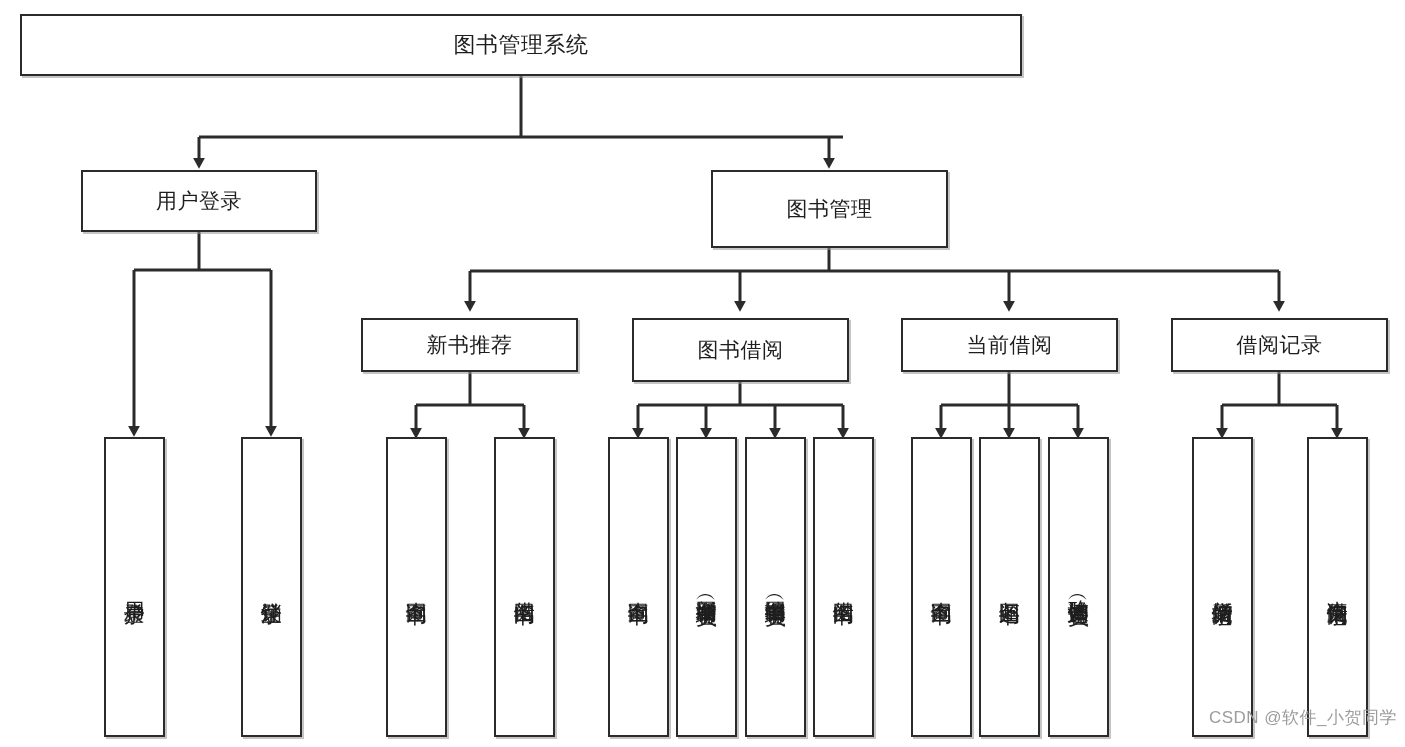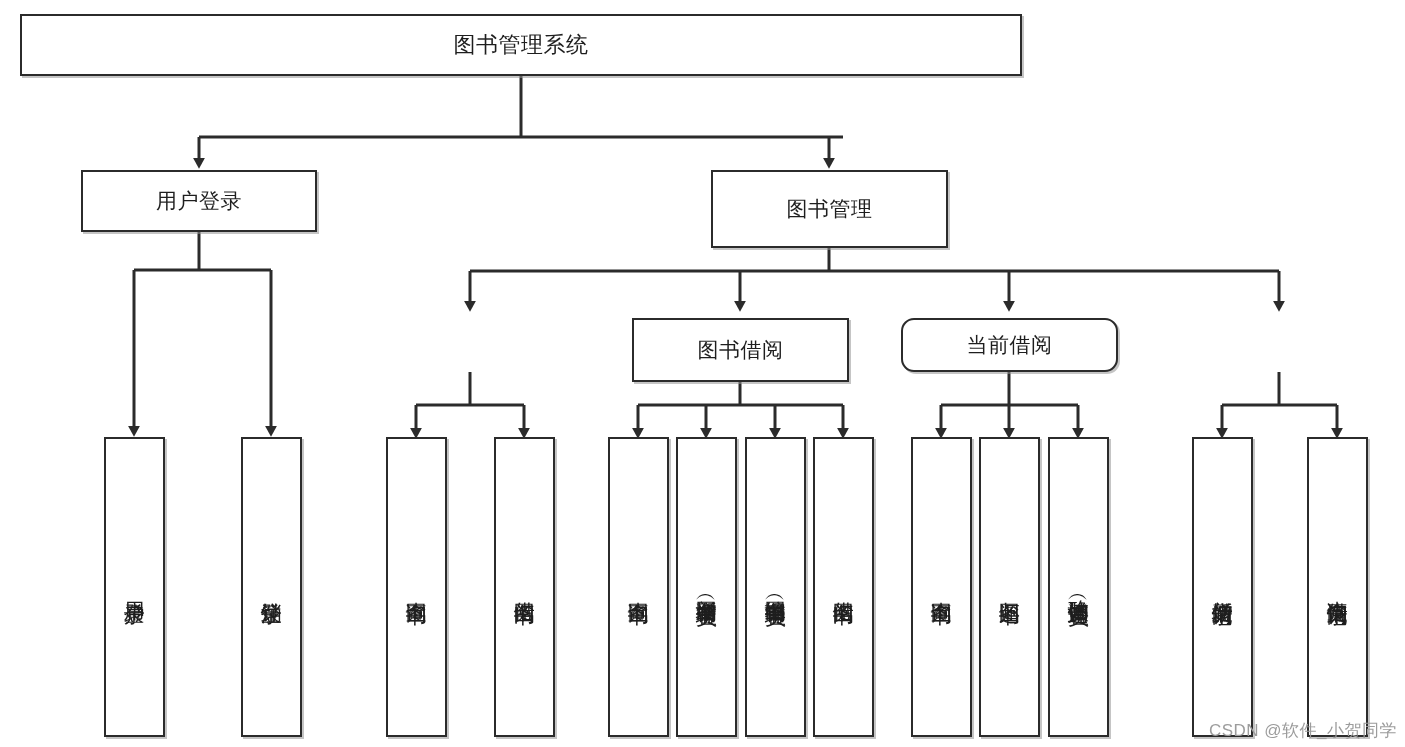--- a/index.html
+++ b/index.html
@@ -48,21 +48,21 @@
     writing-mode:vertical-rl;
     text-orientation:upright;
     font-size:21px;
     line-height:1.30;
     letter-spacing:1px;
     white-space:nowrap;
   }
   #watermark{
     position:absolute;
     right:8px;
-    bottom:5px;
+    bottom:18px;
     font-size:17px;
     color:#9c9c9c;
     white-space:nowrap;
     letter-spacing:0.5px;
   }
 </style>
 </head>
 <body>
 
 <div id="stage">
@@ -122,29 +122,35 @@
   </div>
 
   <div class="node" style="left:81px; top:170px; width:236px; height:62px;">
     <span class="lbl">用户登录</span>
   </div>
 
   <div class="node" style="left:711px; top:170px; width:237px; height:78px;">
     <span class="lbl">图书管理</span>
   </div>
 
+  <div class="node" style="left:361px; top:318px; width:217px; height:54px;">
+    <span class="lbl">新书推荐</span>
+  </div>
 
   <div class="node" style="left:632px; top:318px; width:217px; height:64px;">
     <span class="lbl">图书借阅</span>
   </div>
 
-  <div class="node" style="left:901px; top:318px; width:217px; height:54px;border-radius:13px;">
+  <div class="node" style="left:901px; top:318px; width:217px; height:54px;">
     <span class="lbl">当前借阅</span>
   </div>
 
+  <div class="node" style="left:1171px; top:318px; width:217px; height:54px;">
+    <span class="lbl">借阅记录</span>
+  </div>
 
   <div class="node vert" style="left:104px; top:437px; width:61px; height:300px;">
     <span class="lbl">用户登录</span>
   </div>
 
   <div class="node vert" style="left:241px; top:437px; width:61px; height:300px;">
     <span class="lbl">注销登录</span>
   </div>
 
   <div class="node vert" style="left:386px; top:437px; width:61px; height:300px;">

